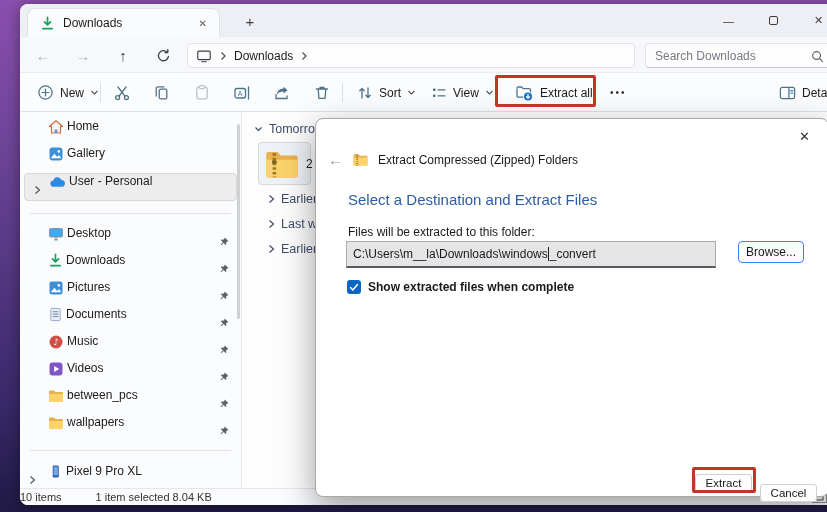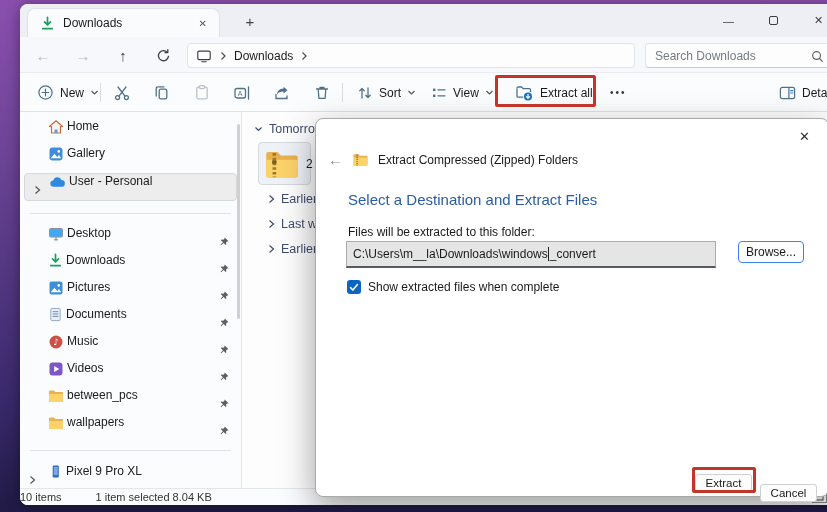--- a/index.html
+++ b/index.html
@@ -70,21 +70,21 @@
   .dlg-back{ color:#8a8f98; font-size:15px;}
   .dlg-title{ color:#1a1a1a;}
   .dlg-heading{ position:absolute; left:32px; top:72px; font-size:15px; color:#2b5ca6;}
   .dlg-label{ position:absolute; left:32px; top:106px; color:#1a1a1a;}
   .dlg-input{ position:absolute; left:30px; top:122px; width:370px; height:21px; background:#e5e5e5;
     border:1px solid #ababab; border-bottom:2px solid #565b63; display:flex; align-items:center; padding:12px 6px;
     white-space:nowrap; overflow:hidden; color:#1a1a1a;}
   .caret{ display:inline-block; width:1px; height:14px; background:#222; margin:0 0.5px; vertical-align:middle;}
   .dlg-browse{ position:absolute; left:408px; top:122px; width:66px; height:22px; background:#fdfdfd;
     border:1px solid #3b82f6; border-radius:4px; display:flex; align-items:center; justify-content:center; color:#1a1a1a;margin-left:14px;}
-  .dlg-checkrow{ position:absolute; left:31px; top:161px; display:flex; align-items:center; gap:7px;}
+  .dlg-checkrow{ position:absolute; left:31px; top:161px; display:flex; align-items:center; gap:7px;font-weight:bold;}
   .checkbox{ width:14px; height:14px; background:#0b66c2; border-radius:3px; display:flex; align-items:center; justify-content:center;}
   .dlg-btn{ position:absolute; top:355px; width:57px; height:18px; background:#fdfdfd; border:1px solid #d0d0d0;
     border-radius:3px; display:flex; align-items:center; justify-content:center; font-size:11.5px; color:#1a1a1a;}
   .btn-extract{ left:379px;} .btn-cancel{ left:444px;margin-top:10px;}
   
   .annot{ position:absolute; border:3px solid #c23529; border-radius:2px; z-index:20; background:transparent;}
   .annot-extract-all{ left:475px; top:71px; width:101px; height:32px;}
   .annot-extract{ left:672px; top:463px; width:64px; height:26px;}
   svg{ vertical-align:middle;}
 </style>

